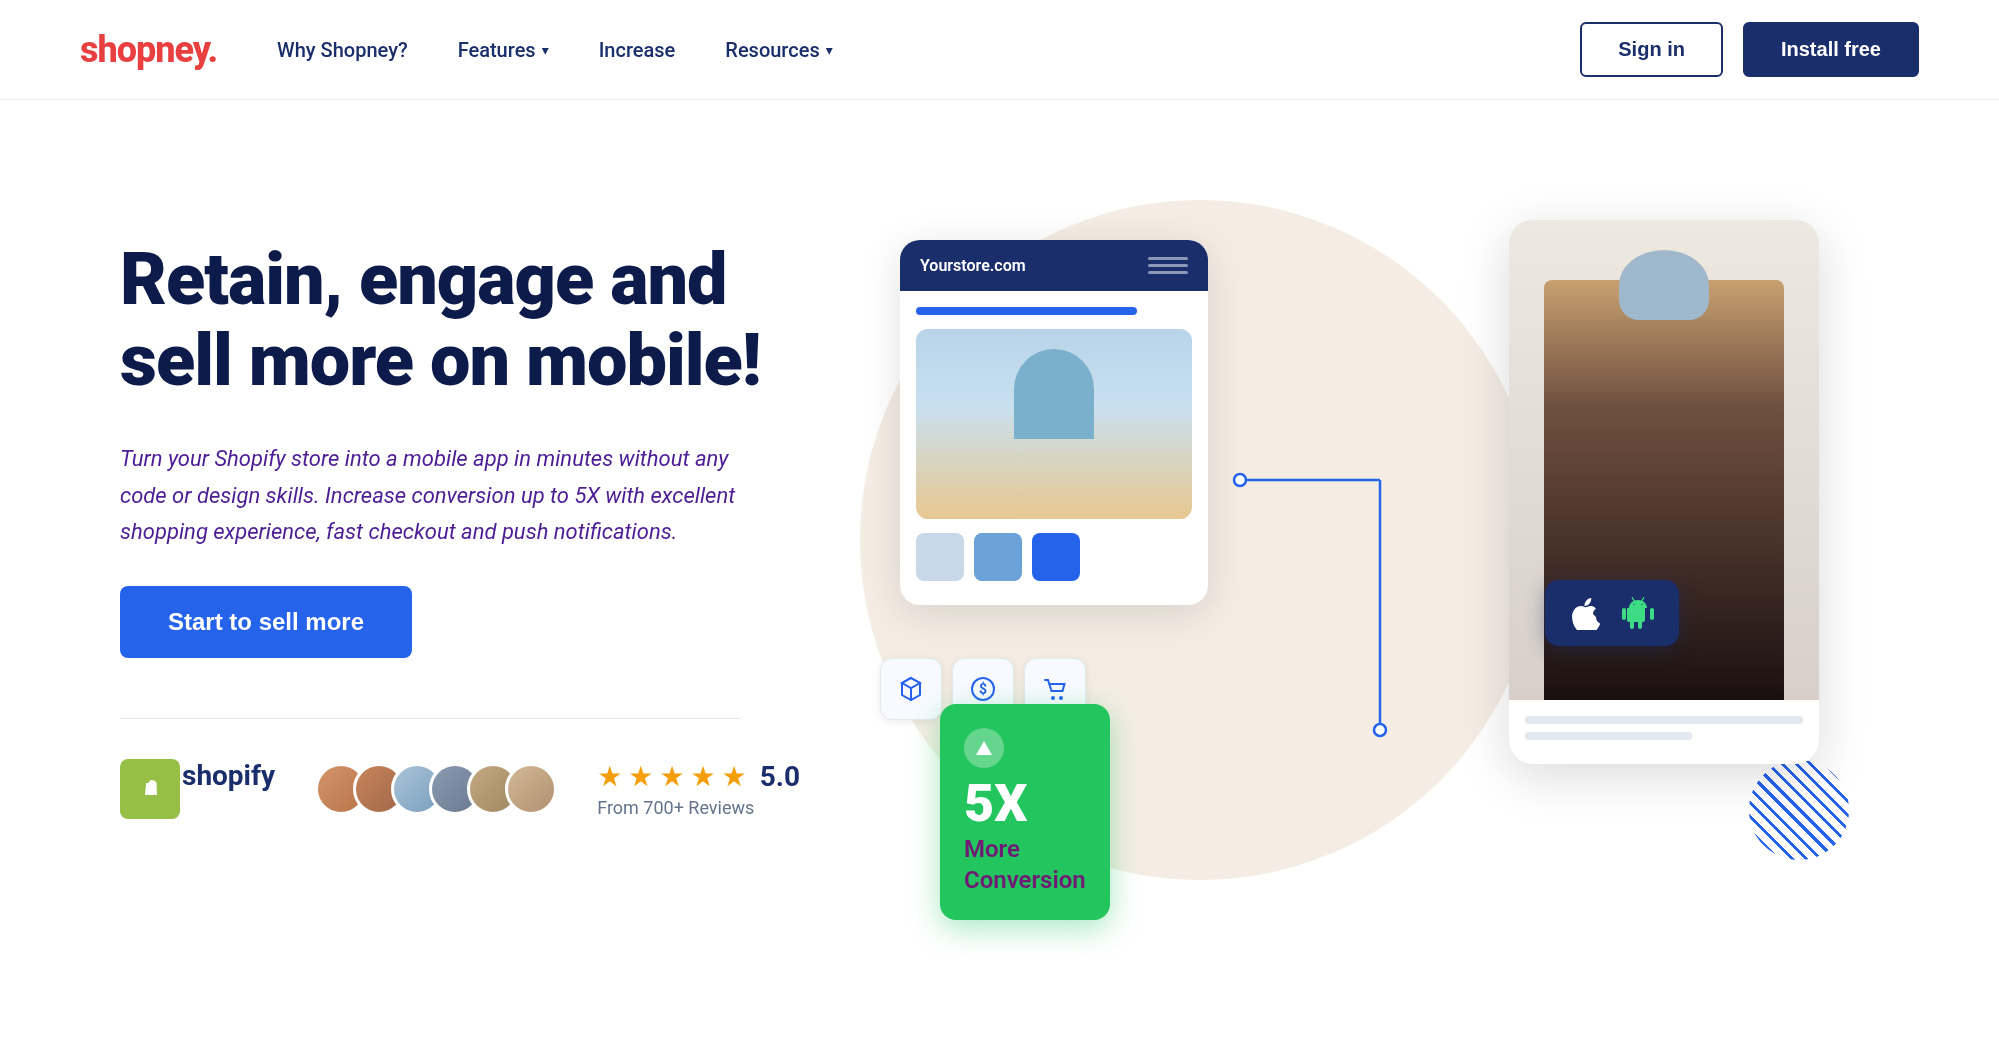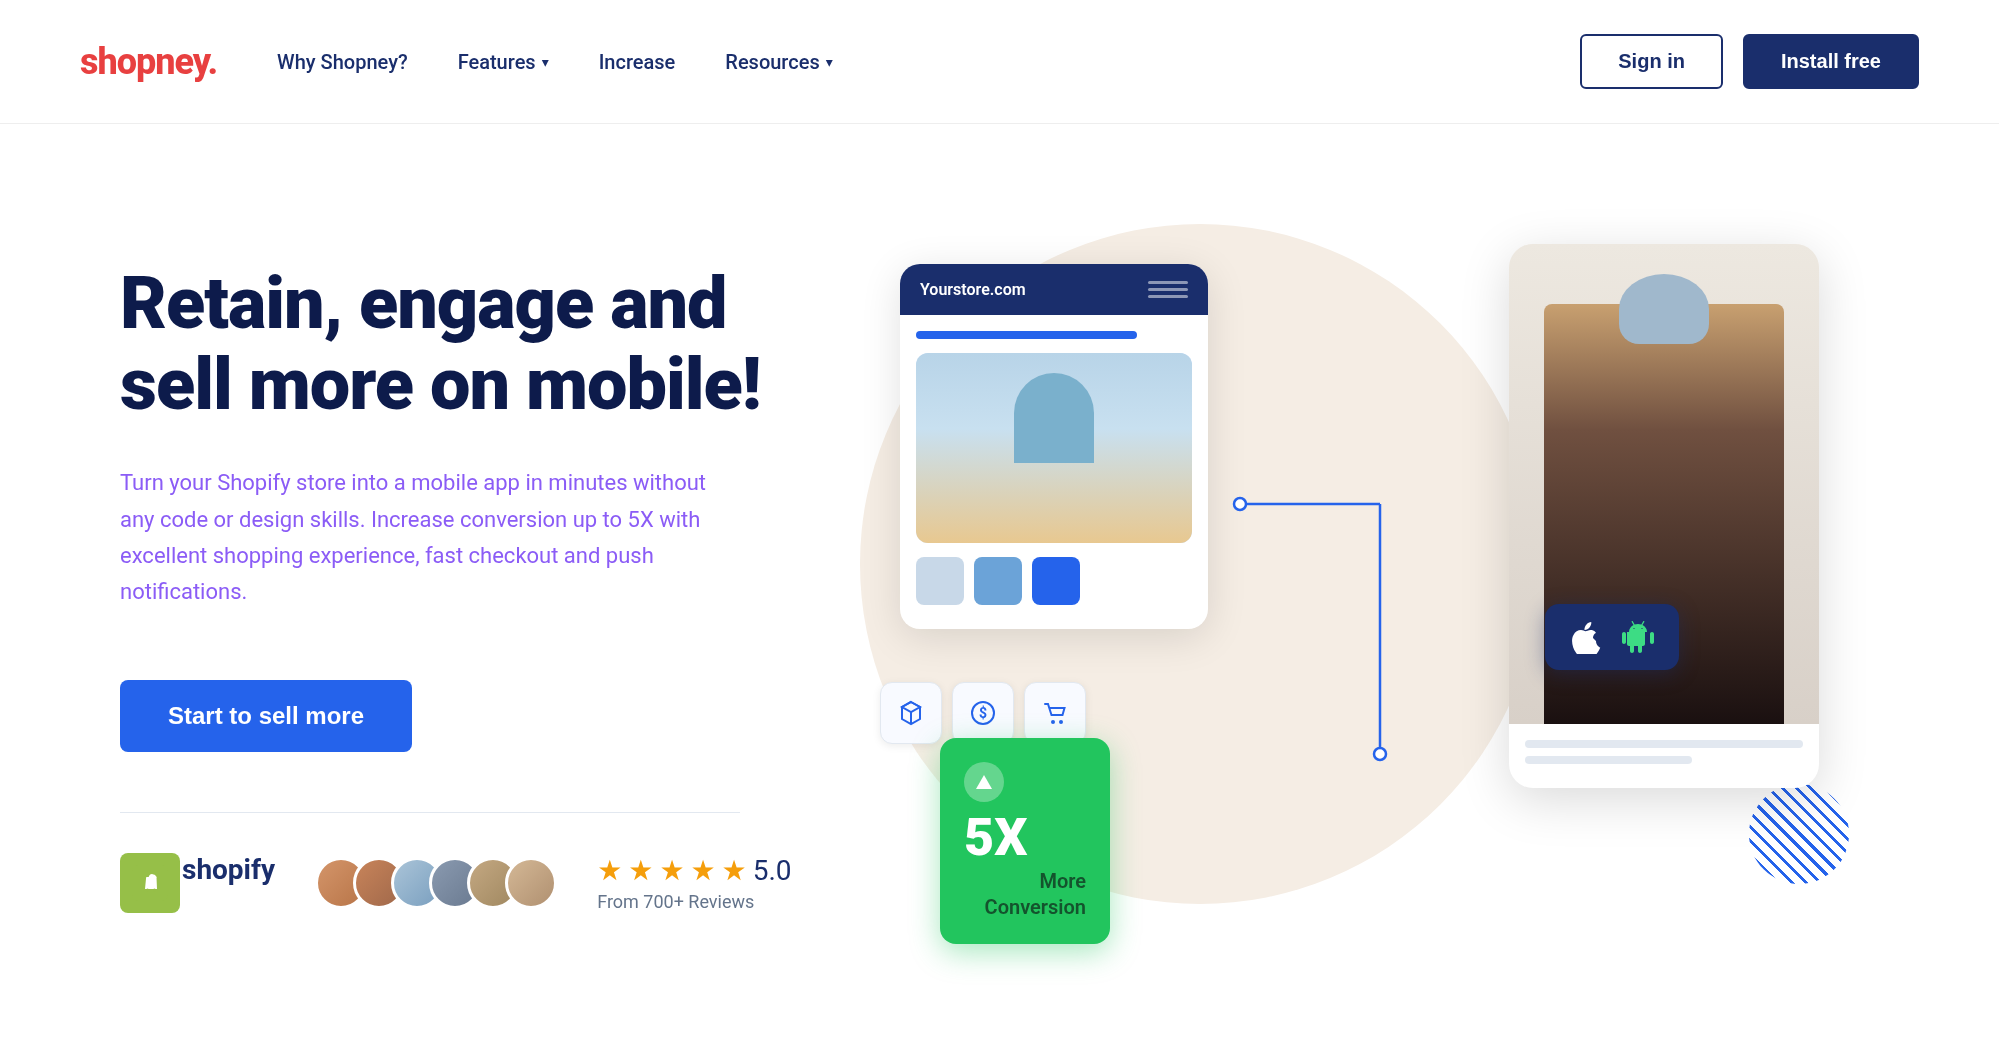--- a/index.html
+++ b/index.html
@@ -9,21 +9,21 @@
       min-height: 1047px;
       width: 1999px;
       overflow-x: hidden;
     }
 
     
     nav {
       display: flex;
       align-items: center;
       padding: 0 80px;
-      height: 124px;
+      height: 100px;
       background: #fff;
       border-bottom: 1px solid #eee;
       position: relative;
       z-index: 10;
     }
     .logo {
       font-size: 36px;
       font-weight: 800;
       color: #1a2e6c;
       margin-right: 60px;
@@ -95,24 +95,25 @@
     .hero-title {
       font-size: 72px;
       font-weight: 900;
       color: #0d1b4b;
       line-height: 1.12;
       margin-bottom: 40px;
       letter-spacing: -1px;
     }
     .hero-desc {
       font-size: 22px;
-      color: #8b5cf6;
+      color: #4c1d95;
       line-height: 1.65;
-      margin-bottom: 70px;
+      margin-bottom: 36px;
       max-width: 620px;
+      font-style: italic;
     }
     .btn-cta {
       padding: 22px 48px;
       background: #2563eb;
       color: #fff;
       border: none;
       border-radius: 8px;
       font-size: 24px;
       font-weight: 600;
       cursor: pointer;
@@ -178,23 +179,23 @@
       display: flex;
       align-items: center;
       gap: 6px;
     }
     .star {
       color: #f59e0b;
       font-size: 28px;
     }
     .rating-num {
       font-size: 28px;
-      font-weight: 400;
+      font-weight: 700;
       color: #1a2e6c;
-      margin-left: 0;
+      margin-left: 7px;
     }
     .rating-sub {
       font-size: 18px;
       color: #64748b;
     }
 
     
     .hero-right {
       flex: 1;
       position: relative;
@@ -392,25 +393,24 @@
       color: #fff;
     }
     .conv-num {
       font-size: 52px;
       font-weight: 900;
       color: #fff;
       line-height: 1;
       margin-bottom: 4px;
     }
     .conv-label {
-      font-size: 20px;
-      color: #14532d;
+      font-size: 24px;
+      color: #701a75;
       font-weight: 600;
       line-height: 1.3;
-      text-align: right;
     }
 
     
     .striped-circle {
       position: absolute;
       right: 30px;
       bottom: 120px;
       width: 100px;
       height: 100px;
       border-radius: 50%;

